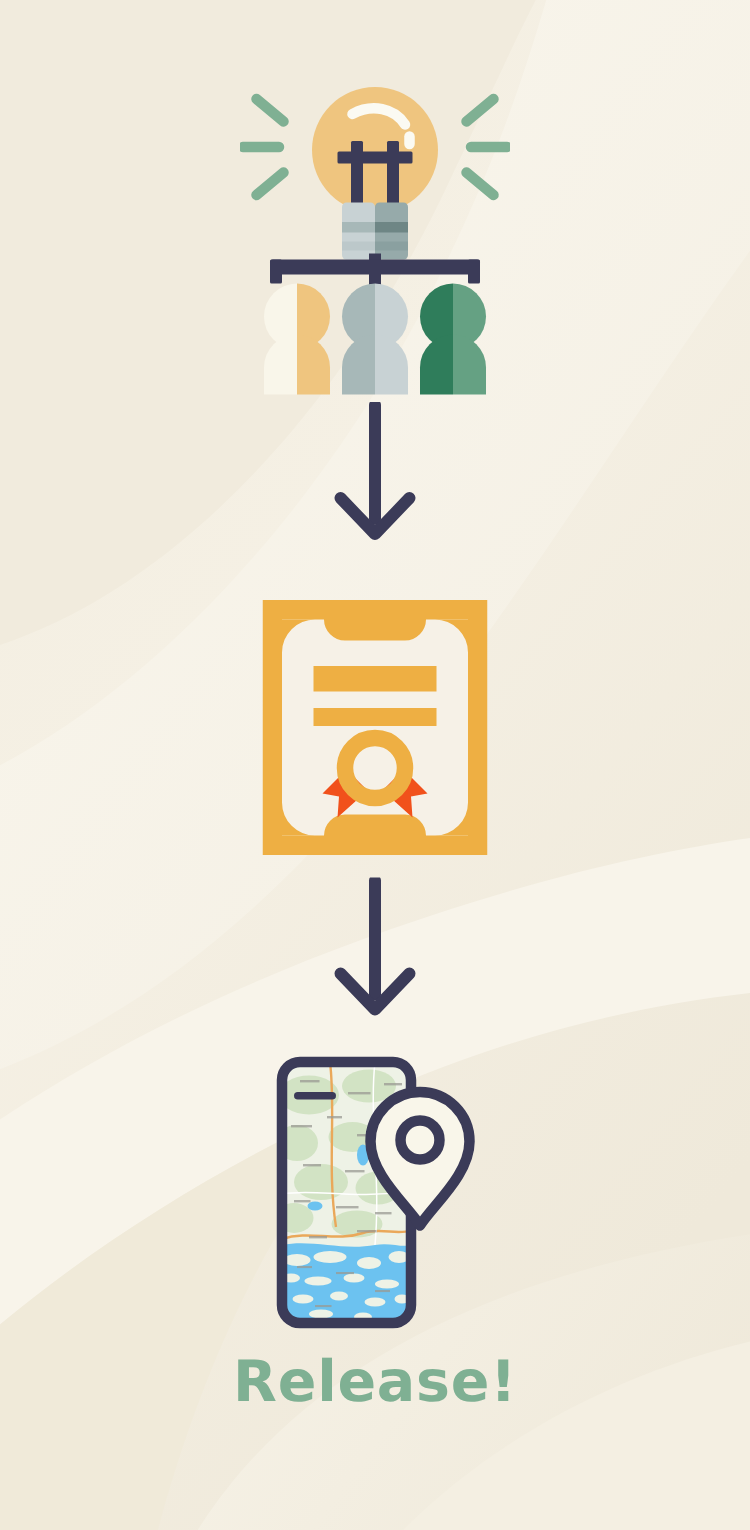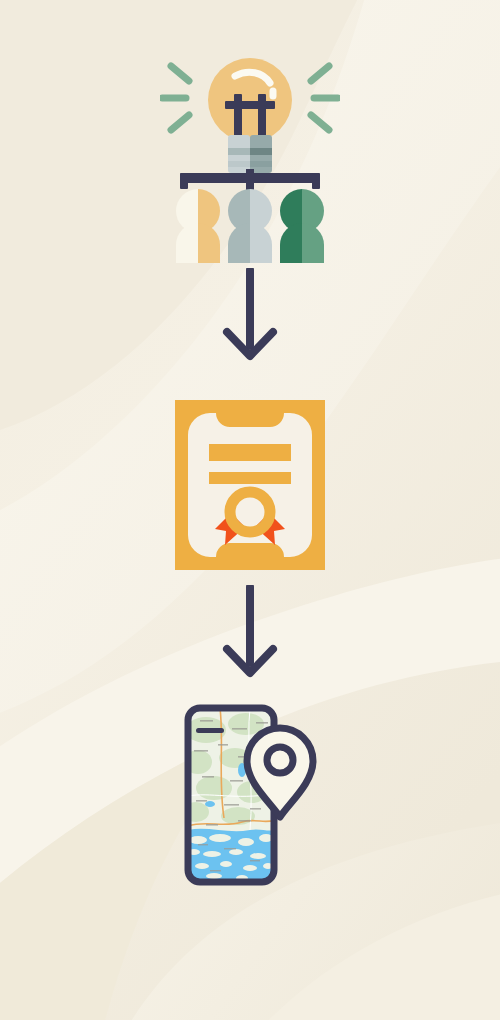--- a/index.html
+++ b/index.html
@@ -276,15 +276,16 @@
 
         <rect x="8" y="8" width="86" height="174" rx="12" fill="none" stroke="#3b3b58" stroke-width="7"></rect>
 
         <rect x="16" y="28" width="28" height="5" rx="2.5" fill="#3b3b58"></rect>
 
         <path d="M100,28 a33,33 0 0 1 33,33 c0,22 -24,42 -33,56 c-9,-14 -33,-34 -33,-56 a33,33 0 0 1 33,-33 z" fill="#f9f6ea" stroke="#3b3b58" stroke-width="7" stroke-linejoin="round"></path>
         <circle cx="100" cy="60" r="13" fill="none" stroke="#3b3b58" stroke-width="7"></circle>
       </svg>
     </div>
 
+    <div id="release-label">Release!</div>
 
   </div>
 </div>
 
 </body></html>

